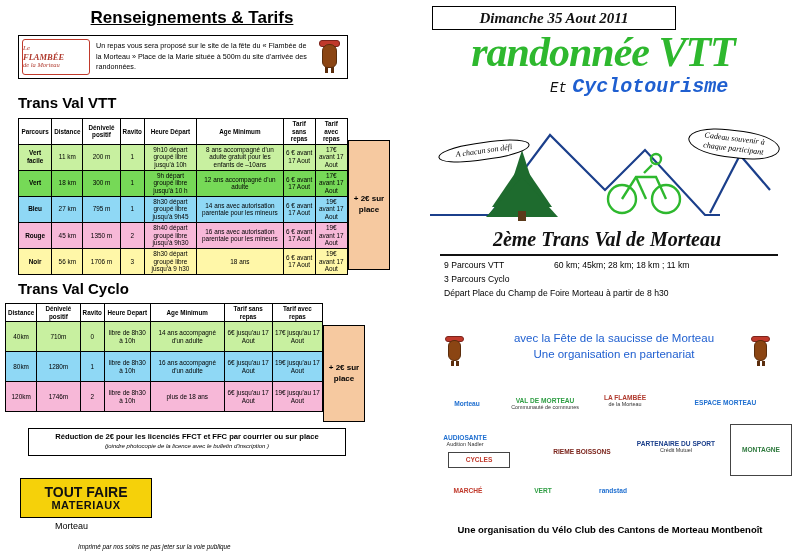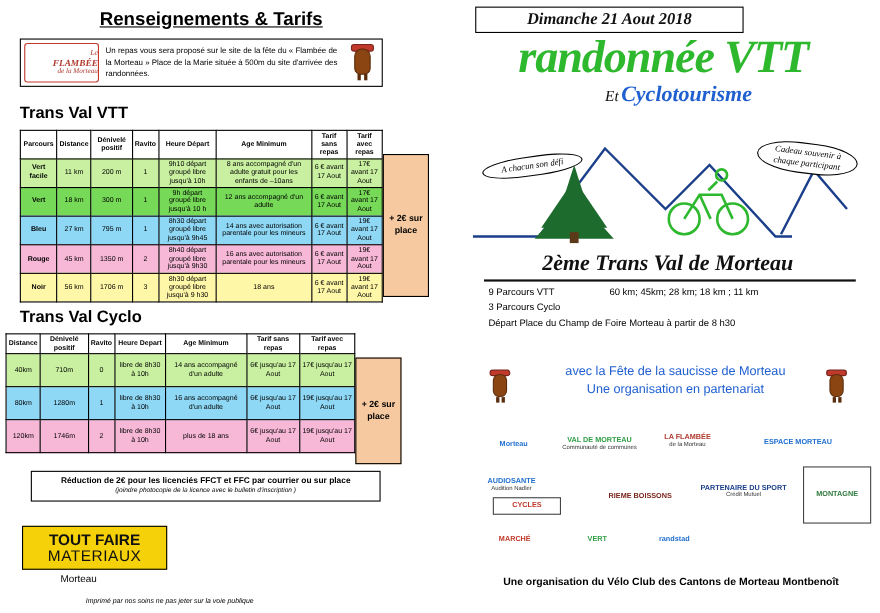--- a/index.html
+++ b/index.html
@@ -28,21 +28,21 @@
 
   .meal-box {
     position:absolute; left:18px; top:35px; width:330px; height:44px;
     border:1.2px solid #000; background:#fff;
     display:flex; align-items:center;
   }
   .flambee-logo {
     width:68px; height:36px; margin-left:3px;
     border:1.5px solid #c0392b; border-radius:3px;
     background:#fff;
-    display:flex; flex-direction:column; align-items:flex-end; justify-content:center;
+    display:flex; flex-direction:column; align-items:flex-start; justify-content:center;
     line-height:1.05;
   }
   .flambee-logo .l1 { font-family:"Liberation Serif", serif; font-style:italic; font-size:7px; color:#b03a2e;}
   .flambee-logo .l2 { font-family:"Liberation Serif", serif; font-style:italic; font-size:8.5px; font-weight:bold; color:#b03a2e;}
   .flambee-logo .l3 { font-family:"Liberation Serif", serif; font-style:italic; font-size:6.5px; color:#b03a2e;}
   .meal-text { flex:1; padding:0 6px; font-size:7.2px; line-height:1.45; }
   .sausage-ico {
     width:26px; height:34px; margin-right:4px;
     position:relative;
   }
@@ -95,21 +95,21 @@
     position:absolute; left:20px; top:463px; font-size:8.6px;
   }
 
   .toutfaire {
     position:absolute; left:20px; top:478px; width:132px; height:40px;
     background:#f5d10a; border:1.5px solid #000;
     display:flex; flex-direction:column; align-items:center; justify-content:center;
     line-height:1.05;
   }
   .toutfaire .t1 { font-size:14px; font-weight:bold; color:#111; }
-  .toutfaire .t2 { font-size:14px; font-weight:normal; color:#111; letter-spacing:0.5px;}
+  .toutfaire .t2 { font-size:11px; font-weight:bold; color:#111; letter-spacing:0.5px;}
   .toutfaire-city { position:absolute; left:55px; top:521px; font-size:9px; }
 
   .footer-note {
     position:absolute; left:78px; top:543px; font-size:6.3px; font-style:italic;
   }
 
   
   .right { position:absolute; left:420px; top:0; width:380px; height:557px; }
 
   .date-box {
@@ -125,21 +125,21 @@
   .rando-title {
     position:absolute; left:8px; top:28px; width:350px;
     font-family:"Liberation Serif", serif;
     font-weight:bold; font-style:italic;
     font-size:42px; color:#2eb82e;
     text-align:center;
     letter-spacing:-1px;
   }
   .et-cyclo {
     position:absolute; left:130px; top:75px; width:230px;
-    font-family:Liberation Serif, serif; font-style:italic;
+    font-family:Liberation Mono, monospace; font-style:italic;
   }
   .et-cyclo .et { font-size:14px; color:#111; }
   .et-cyclo .cyclo { font-size:20px; color:#1f5fd0; font-weight:bold; }
 
   .mountain-svg { position:absolute; left:10px; top:95px; }
 
   .bubble {
     position:absolute; font-family:"Liberation Serif", serif; font-style:italic;
     font-size:8px; text-align:center; line-height:1.25;
     border:1px solid #000; border-radius:50%/60%;
@@ -330,21 +330,21 @@
       <div class="t2">MATERIAUX</div>
     </div>
     <div class="toutfaire-city">Morteau</div>
 
     <div class="footer-note">Imprimé par nos soins ne pas jeter sur la voie publique</div>
   </div>
 
   <div class="right">
 
     <div class="date-box">
-      <span>Dimanche 21 Aout 2018</span>
+      <span>Dimanche 35 Aout 2011</span>
     </div>
 
     <div class="rando-title">randonnée VTT</div>
     <div class="et-cyclo">
       <span class="et">Et</span>
       <span class="cyclo">Cyclotourisme</span>
     </div>
 
     <svg class="mountain-svg" width="360" height="130" viewBox="0 0 360 130">
       <polyline points="0,120 60,120 120,40 175,95 215,55 275,120 290,120" fill="none" stroke="#1b3f8b" stroke-width="2.2"></polyline>

